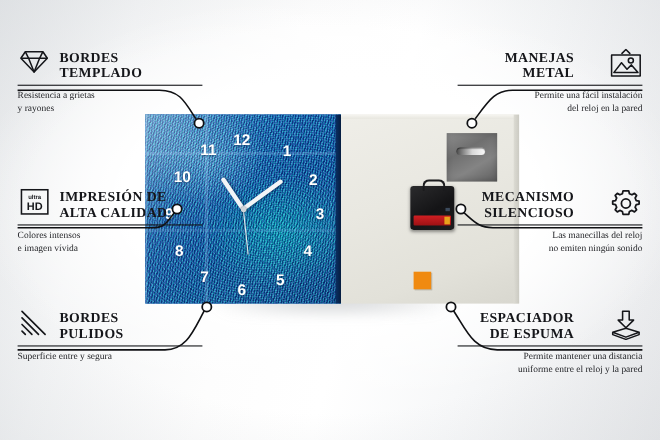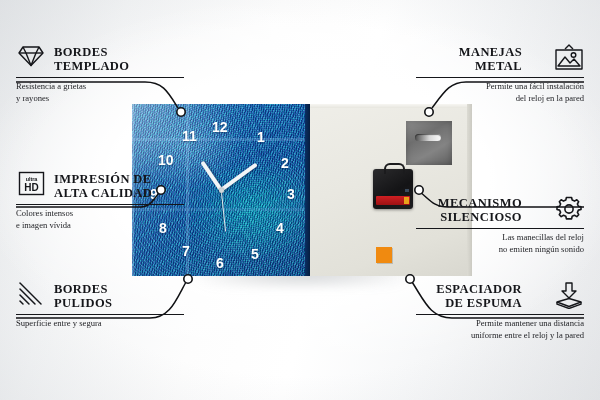--- a/index.html
+++ b/index.html
@@ -255,21 +255,21 @@
       <span class="f-title">
         <span>MANEJAS</span><br><span>METAL</span>
       </span>
     </div>
     <div class="f-rule"></div>
     <div class="f-sub">
       <span>Permite una fácil instalación</span><br><span>del reloj en la pared</span>
     </div>
   </div>
 
-  <div class="feature right" style="left:416px;top:171px;margin-top:24px;">
+  <div class="feature right" style="left:416px;top:171px;">
     <div class="f-head">
       <span class="f-icon">
         <svg width="28" height="28" viewBox="0 0 28 28">
           <g fill="none" stroke="#15161a" stroke-width="1.6" stroke-linejoin="round">
             <path d="M14,2.5 l2.6,0 0.6,2.6 2.3,1 2.3,-1.3 1.9,1.9 -1.3,2.3 1,2.3 2.6,0.6 0,2.6 -2.6,0.6 -1,2.3 1.3,2.3 -1.9,1.9 -2.3,-1.3 -2.3,1 -0.6,2.6 -2.6,0 -2.6,0 -0.6,-2.6 -2.3,-1 -2.3,1.3 -1.9,-1.9 1.3,-2.3 -1,-2.3 -2.6,-0.6 0,-2.6 2.6,-0.6 1,-2.3 -1.3,-2.3 1.9,-1.9 2.3,1.3 2.3,-1 0.6,-2.6 z"></path>
             <circle cx="14" cy="14" r="4.1"></circle>
           </g>
         </svg>
       </span>
       <span class="f-title">

